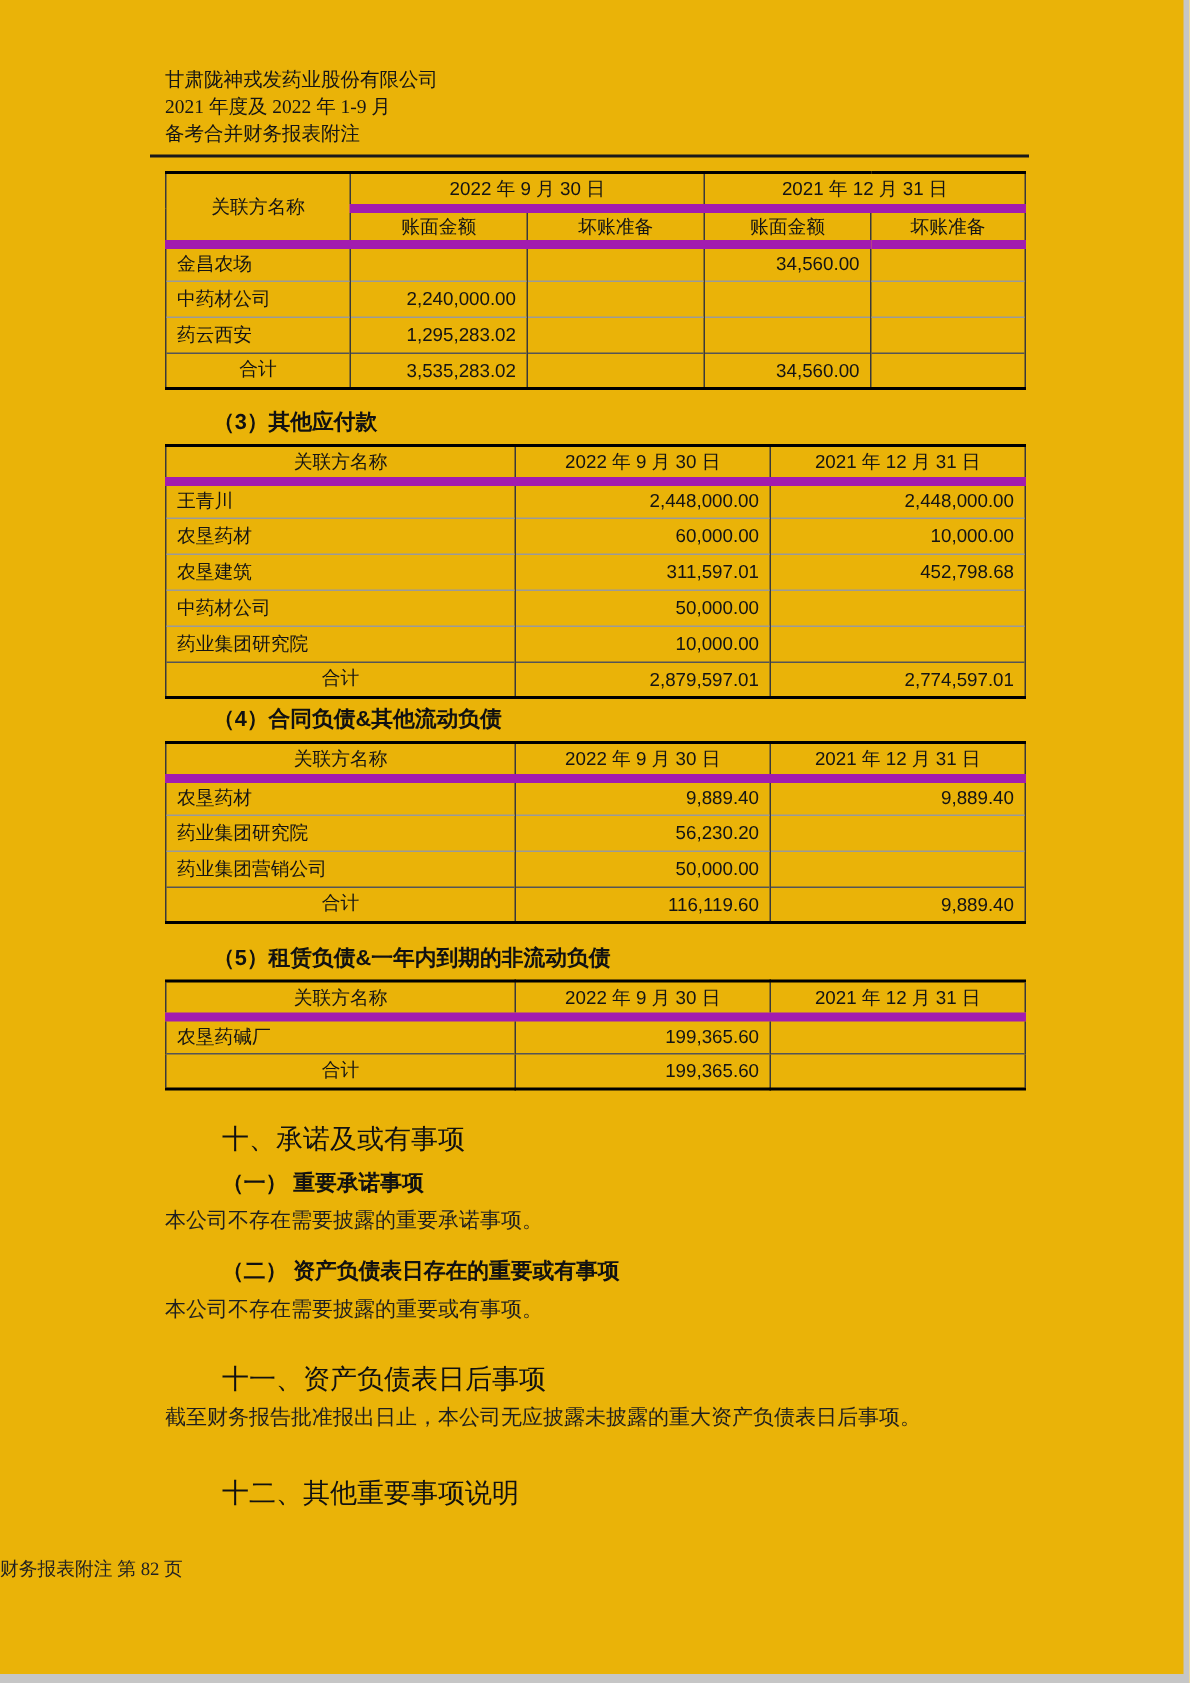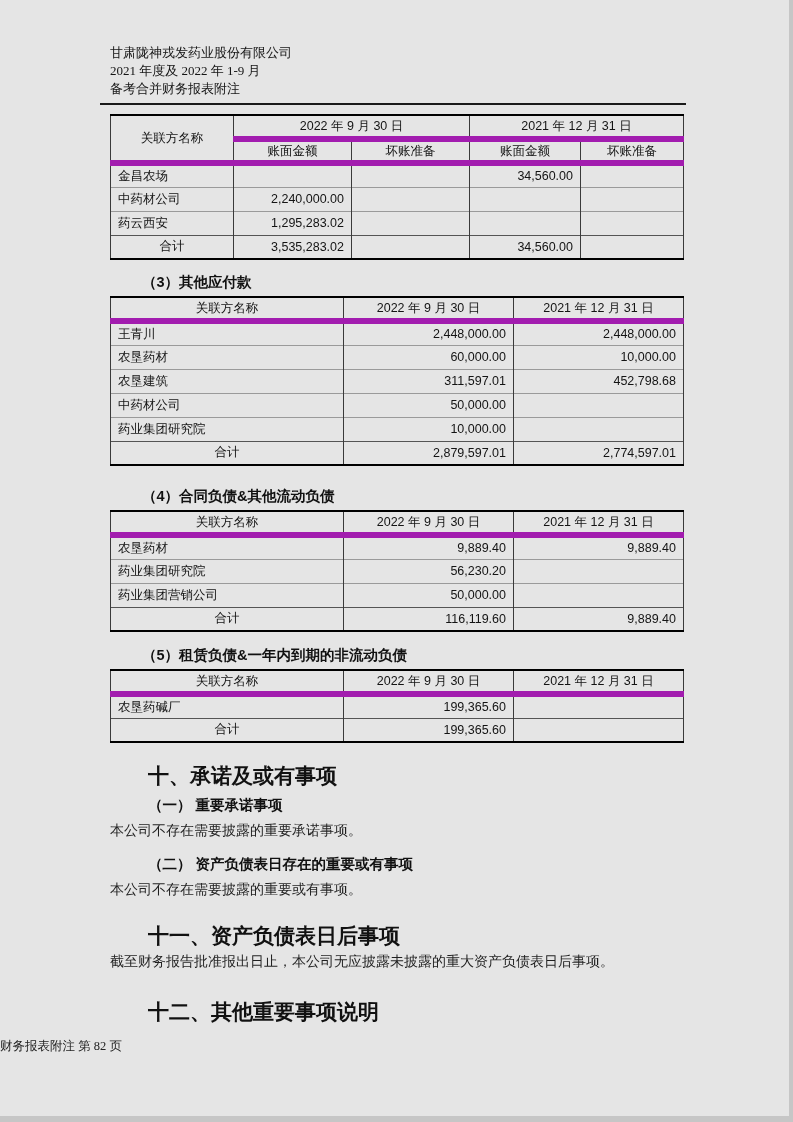--- a/index.html
+++ b/index.html
@@ -1,19 +1,19 @@
 <!DOCTYPE html>
 <html><head>
 <meta charset="utf-8">
 <style>
   * { box-sizing: border-box; }
   html,body { margin:0; padding:0; background:#ffffff; }
   .page {
     position:relative; width:793px; height:1122px; margin:0 auto;
-    background:#e5e5e5; color:#1b1b1b; overflow:hidden;
+    background:#eab308; color:#1b1b1b; overflow:hidden;
     font-family:"Liberation Serif","DejaVu Serif",serif;
   }
   .scan-edge-right { position:absolute; top:0; right:0; width:4px; height:100%; background:#c6c6c6; }
   .scan-edge-bottom { position:absolute; left:0; bottom:0; width:100%; height:6px; background:#c6c6c6; }
 
   .content { position:relative; padding:44px 110px 0 110px; }
 
   .doc-header { font-size:13px; line-height:18px; color:#151515; }
 
   .header-rule {
@@ -37,28 +37,28 @@
   .tbl tbody td:first-child { text-align:left; }
   .tbl tbody tr.total td { border-top:1px solid #555; }
   .tbl tbody tr.total td:first-child { text-align:center; }
 
   .t1 { margin-top:9px; }
   .sec-heading {
     margin:12px 0 0 0; padding-left:32px;
     font-family:"Liberation Sans","DejaVu Sans",sans-serif;
     font-weight:700; font-size:14.5px; line-height:20px; color:#111;
   }
-  .sec-heading.gap-lg { margin-top:20px; }
+  .sec-heading.gap-lg { margin-top:4px; }
   .sec-heading.gap-md { margin-top:13px; }
   .tbl.after-heading { margin-top:4px; }
 
   .note-h2 {
     margin:22px 0 0 0; padding-left:38px;
     font-family:"Liberation Sans","DejaVu Sans",sans-serif;
-    font-weight:700; font-size:21px; line-height:21px; color:#111;
+    font-weight:400; font-size:18px; line-height:21px; color:#111;
   }
   .note-h2.gap-xl { margin-top:26px; }
   .note-h2.gap-xxl { margin-top:30px; }
   .note-h3 {
     margin:9px 0 0 0; padding-left:38px;
     font-family:"Liberation Sans","DejaVu Sans",sans-serif;
     font-weight:700; font-size:14.5px; line-height:20px; color:#111;
   }
   .note-h3.gap-md { margin-top:14px; }
   .note-p {

